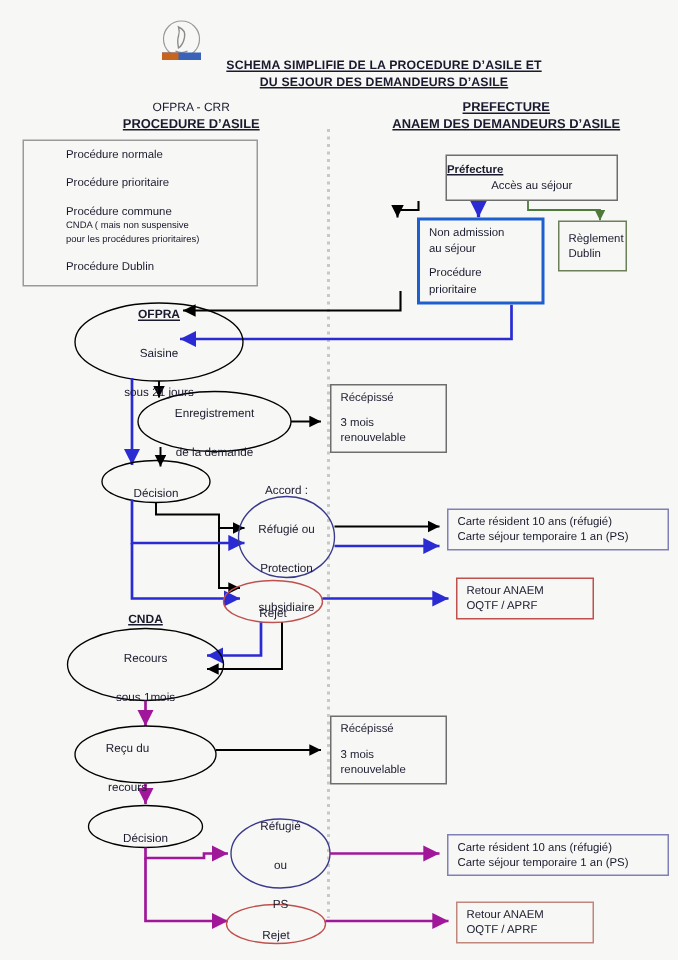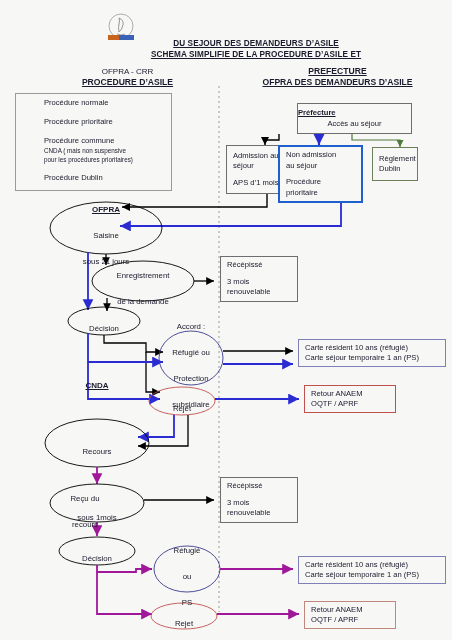--- a/index.html
+++ b/index.html
@@ -60,31 +60,31 @@
 
   <svg id="logo" viewBox="0 0 36 32">
     <circle cx="18" cy="14" r="12" fill="none" stroke="#9a9a9a" stroke-width="0.8"></circle>
     <path d="M16 6 q5 2 4 7 q-1 5 -4 7 q-1 -5 0 -8 q1 -3 0 -6 z" fill="none" stroke="#8a8a8a" stroke-width="0.9"></path>
     <path d="M14 22 q4 2 8 0" fill="none" stroke="#8a8a8a" stroke-width="0.8"></path>
     <rect x="5" y="23" width="26" height="5" fill="#3a63b8"></rect>
     <rect x="5" y="23" width="11" height="5" fill="#c7651f"></rect>
   </svg>
 
   <div id="title">
+    <span>SCHEMA SIMPLIFIE DE LA PROCEDURE D’ASILE ET</span>
     <span>DU SEJOUR DES DEMANDEURS D’ASILE</span>
-    <span>SCHEMA SIMPLIFIE DE LA PROCEDURE D’ASILE ET</span>
   </div>
 
   <div id="col-left" class="colhead">
     <div class="l1">OFPRA - CRR</div>
     <div class="l2">PROCEDURE D’ASILE</div>
   </div>
   <div id="col-right" class="colhead">
     <div class="l1 l2">PREFECTURE</div>
-    <div class="l2">OFPRA DES DEMANDEURS D’ASILE</div>
+    <div class="l2">ANAEM DES DEMANDEURS D’ASILE</div>
   </div>
 
   <svg id="canvas">
     <defs>
       <marker id="ahK" markerWidth="7" markerHeight="7" refX="6" refY="3" orient="auto">
         <path d="M0,0 L6,3 L0,6 z" fill="#000000"></path>
         </marker>
       <marker id="ahB" markerWidth="7" markerHeight="7" refX="6" refY="3" orient="auto">
         <path d="M0,0 L6,3 L0,6 z" fill="#2b2bd4"></path>
         </marker>
@@ -177,26 +177,20 @@
   <div class="leg-row" style="top:136px;">Procédure commune</div>
   <div class="leg-row leg-sub" style="top:147px;">CNDA ( mais non suspensive</div>
   <div class="leg-row leg-sub" style="top:156px;">pour les procédures prioritaires)</div>
   <div class="leg-row" style="top:173px;">Procédure Dublin</div>
 
   <div class="box" style="left:297px;top:103px;width:115px;height:31px;border:1px solid #6e6e6e;">
     <div class="line b">Préfecture</div>
     <div class="line c">Accès au séjour</div>
   </div>
 
-  <div class="box" style="left:226px;top:145px;width:82px;height:49px;border:1px solid #6e6e6e;">
-    <div class="line">Admission au</div>
-    <div class="line">séjour</div>
-    <div class="gap"></div>
-    <div class="line">APS d’1 mois</div>
-  </div>
 
   <div class="box" style="left:278px;top:145px;width:85px;height:58px;border:2px solid #1e5fd0;">
     <div class="line">Non admission</div>
     <div class="line">au séjour</div>
     <div class="gap"></div>
     <div class="line">Procédure</div>
     <div class="line">prioritaire</div>
   </div>
 
   <div class="box" style="left:372px;top:147px;width:46px;height:34px;border:1px solid #6b7f58;">
@@ -257,21 +251,21 @@
     <div>Accord :</div>
     <div>Réfugié ou</div>
     <div>Protection</div>
     <div>subsidiaire</div>
   </div>
 
   <div class="ell" style="left:149px;top:395px;width:66px;height:12px;">
     <div>Rejet</div>
   </div>
 
-  <div class="ell" style="left:45px;top:427px;width:104px;height:34px;gap:40px;">
+  <div class="ell" style="left:45px;top:414px;width:104px;height:34px;">
     <div class="hd">CNDA</div>
     <div>Recours</div>
     <div>sous 1mois</div>
   </div>
 
   <div class="ell" style="left:38px;top:493px;width:94px;height:22px;">
     <div>Reçu du</div>
     <div>recours</div>
   </div>
 

